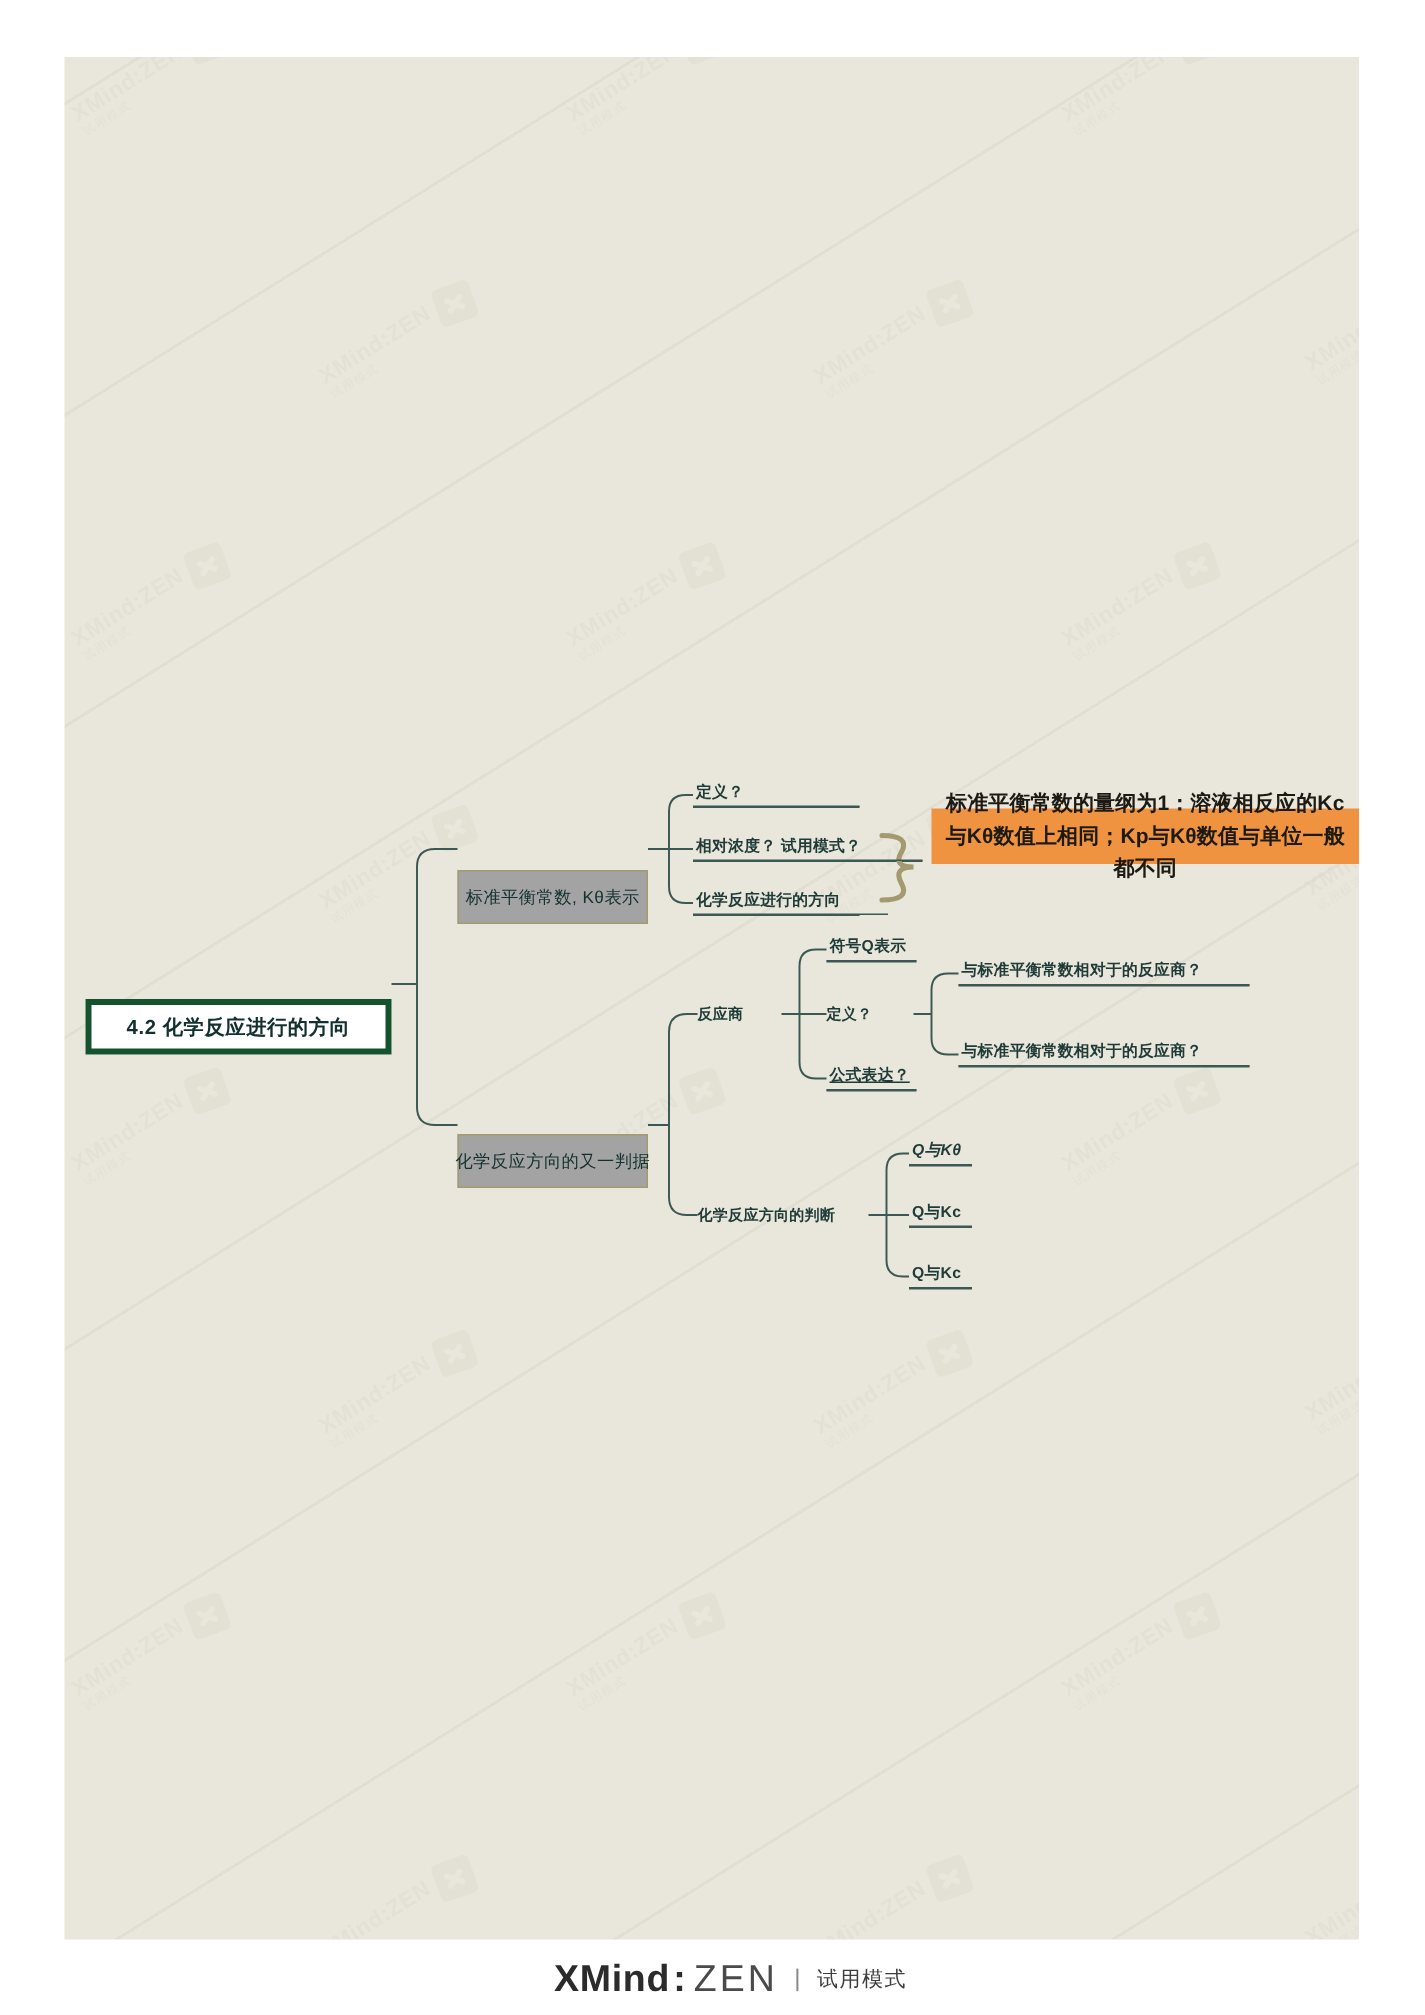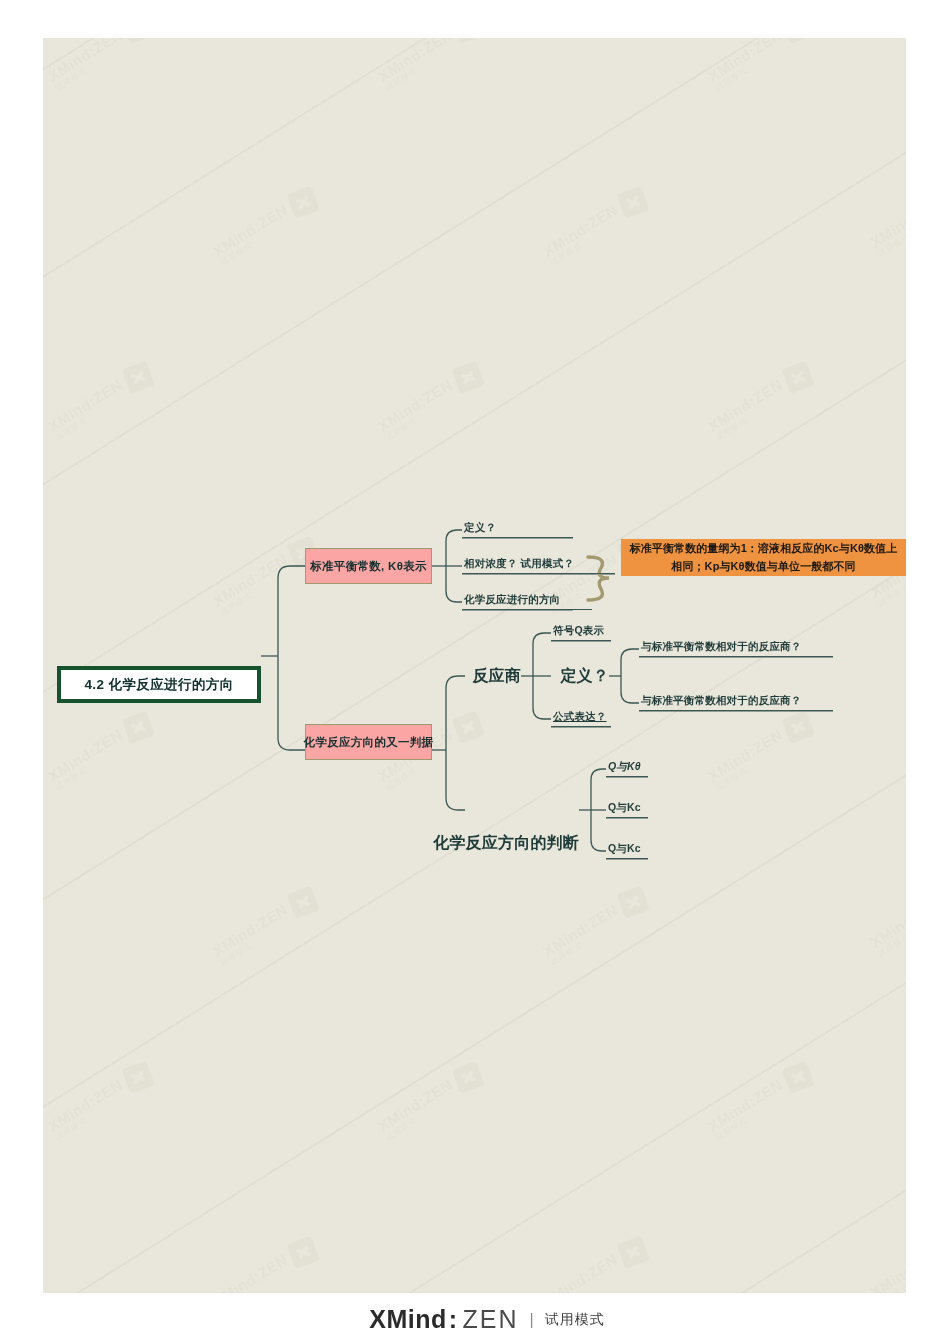--- a/index.html
+++ b/index.html
@@ -126,52 +126,53 @@
     background: #ffffff;
     border: 4px solid #14532d;
     color: #12302e;
     font-size: 13.5px;
     font-weight: bold;
     letter-spacing: 0.4px;
     margin-top: 28px;
   }
 
   .main-node {
-    background: #fca5a5;
+    background: #a3a3a3;
     border: 1.6px solid #a39a6f;
     color: #12302e;
     font-size: 11.5px;
-    font-weight: bold;
+    font-weight: normal;
     letter-spacing: 0.3px;
+    margin-top: 32px;
   }
 
   .leaf-node {
     color: #1e3b38;
     font-size: 10.5px;
     font-weight: bold;
     letter-spacing: 0.2px;
     justify-content: flex-start;
     border-bottom: 1.2px solid #3c5854;
     padding: 0 2px 2px 2px;
     align-items: flex-end;
   }
 
   .plain-node {
     color: #1e3b38;
-    font-size: 16px;
+    font-size: 10px;
     font-weight: bold;
     letter-spacing: 0.2px;
-    justify-content: flex-end;
+    justify-content: flex-start;
     align-items: center;
   }
 
   .callout-node {
     background: #ef9340;
     color: #1d1a14;
-    font-size: 11px;
+    font-size: 14px;
     font-weight: bold;
     line-height: 1.55;
     text-align: center;
     padding: 5px 8px;
     white-space: normal;
     display: flex;
     align-items: center;
     justify-content: flex-end;
     letter-spacing: 0.1px;
   }
@@ -489,21 +490,21 @@
       <span>公式表达？</span>
     </div>
 
     <div class="node leaf-node" style="left:596px; top:599px; width:194px; height:20px;">
       <span>与标准平衡常数相对于的反应商？</span>
     </div>
     <div class="node leaf-node" style="left:596px; top:653px; width:194px; height:20px;">
       <span>与标准平衡常数相对于的反应商？</span>
     </div>
 
-    <div class="node plain-node" style="left:422px; top:762px; width:114px; height:20px;margin-top:33px;">
+    <div class="node plain-node" style="left:422px; top:762px; width:114px; height:20px;">
       <span>化学反应方向的判断</span>
     </div>
 
     <div class="node leaf-node" style="left:563px; top:719px; width:42px; height:20px;font-style:italic;">
       <span>Q与Kθ</span>
     </div>
     <div class="node leaf-node" style="left:563px; top:760px; width:42px; height:20px;">
       <span>Q与Kc</span>
     </div>
     <div class="node leaf-node" style="left:563px; top:801px; width:42px; height:20px;">

